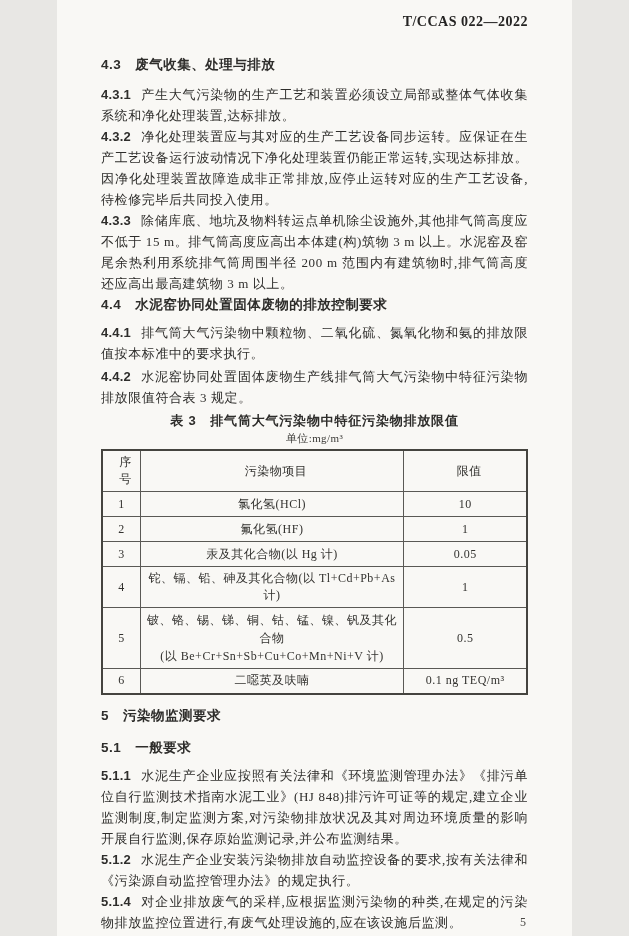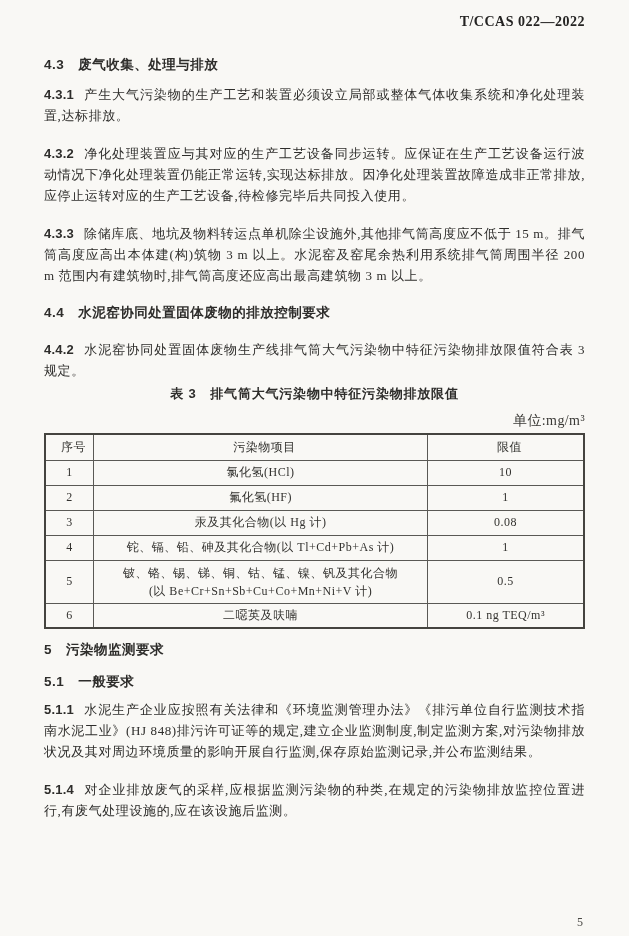--- a/index.html
+++ b/index.html
@@ -1,19 +1,19 @@
 <!DOCTYPE html>
 <html><head>
 <meta charset="utf-8">
 <style>
   * { margin: 0; padding: 0; box-sizing: border-box; }
   html, body { background: #e8e7e4; }
   .page {
     position: relative;
-    width: 629px;
+    width: 515px;
     height: 936px;
     margin: 0 auto;
     background: #f9f8f5;
     color: #2e2d2b;
     font-family: "Liberation Serif", serif;
     overflow: hidden;
   }
   .inner { padding: 14px 44px 0 44px; }
 
   .doc-header {
@@ -42,37 +42,37 @@
   }
   .clause .clause-num {
     font-family: "Liberation Sans", sans-serif;
     font-weight: bold;
     letter-spacing: 0.2px;
     margin-right: 10px;
   }
 
   .mt-h43 { margin-top: 26px; }
   .mt-p431 { margin-top: 10px; }
-  .mt-p { margin-top: 17px; }
-  .mt-h44 { margin-top: 18px; }
+  .mt-p { margin-top: 0; }
+  .mt-h44 { margin-top: 2px; }
   .mt-p441 { margin-top: 8px; }
-  .mt-p442 { margin-top: 17px; }
+  .mt-p442 { margin-top: 2px; }
 
   .table-caption {
     margin-top: 4px;
     text-align: center;
     font-family: "Liberation Sans", sans-serif;
     font-weight: bold;
     font-size: 13px;
     letter-spacing: 0.8px;
   }
   .unit-note {
-    margin-top: 9px;
-    text-align: right;
-    font-size: 14px;
+    margin-top: 1px;
+    text-align: center;
+    font-size: 11px;
     letter-spacing: 0.4px;
     color: #3a3936;
   }
 
   table.limits {
     margin-top: 3px;
     width: 100%;
     border-collapse: collapse;
     font-size: 12px;
     letter-spacing: 0.5px;
@@ -128,20 +128,23 @@
     </div>
 
     <div class="clause mt-p">
       <span class="clause-num">4.3.3</span><span>除储库底、地坑及物料转运点单机除尘设施外,其他排气筒高度应不低于 15 m。排气筒高度应高出本体建(构)筑物 3 m 以上。水泥窑及窑尾余热利用系统排气筒周围半径 200 m 范围内有建筑物时,排气筒高度还应高出最高建筑物 3 m 以上。</span>
     </div>
 
     <div class="sec-heading mt-h44">
       <span class="sec-num">4.4</span><span>水泥窑协同处置固体废物的排放控制要求</span>
     </div>
 
+    <div class="clause mt-p441">
+      <span class="clause-num">4.4.1</span><span>排气筒大气污染物中颗粒物、二氧化硫、氮氧化物和氨的排放限值按本标准中的要求执行。</span>
+    </div>
 
     <div class="clause mt-p442">
       <span class="clause-num">4.4.2</span><span>水泥窑协同处置固体废物生产线排气筒大气污染物中特征污染物排放限值符合表 3 规定。</span>
     </div>
 
     <div class="table-caption">表 3　排气筒大气污染物中特征污染物排放限值</div>
     <div class="unit-note">单位:mg/m³</div>
 
     <table class="limits">
       <thead>
@@ -158,21 +161,21 @@
           <td class="col-limit">10</td>
         </tr>
         <tr>
           <td class="col-no">2</td>
           <td class="col-item">氟化氢(HF)</td>
           <td class="col-limit">1</td>
         </tr>
         <tr>
           <td class="col-no">3</td>
           <td class="col-item">汞及其化合物(以 Hg 计)</td>
-          <td class="col-limit">0.08</td>
+          <td class="col-limit">0.05</td>
         </tr>
         <tr>
           <td class="col-no">4</td>
           <td class="col-item">铊、镉、铅、砷及其化合物(以 Tl+Cd+Pb+As 计)</td>
           <td class="col-limit">1</td>
         </tr>
         <tr class="two-line">
           <td class="col-no">5</td>
           <td class="col-item">
             <span class="item-line">铍、铬、锡、锑、铜、钴、锰、镍、钒及其化合物</span>
@@ -193,20 +196,23 @@
     </div>
 
     <div class="sec-heading mt-h51">
       <span class="sec-num">5.1</span><span>一般要求</span>
     </div>
 
     <div class="clause mt-p511">
       <span class="clause-num">5.1.1</span><span>水泥生产企业应按照有关法律和《环境监测管理办法》《排污单位自行监测技术指南水泥工业》(HJ 848)排污许可证等的规定,建立企业监测制度,制定监测方案,对污染物排放状况及其对周边环境质量的影响开展自行监测,保存原始监测记录,并公布监测结果。</span>
     </div>
 
+    <div class="clause mt-p">
+      <span class="clause-num">5.1.2</span><span>水泥生产企业安装污染物排放自动监控设备的要求,按有关法律和《污染源自动监控管理办法》的规定执行。</span>
+    </div>
 
 
     <div class="clause mt-p">
       <span class="clause-num">5.1.4</span><span>对企业排放废气的采样,应根据监测污染物的种类,在规定的污染物排放监控位置进行,有废气处理设施的,应在该设施后监测。</span>
     </div>
 
   </div>
 
   <div class="page-number">5</div>
 </div>

